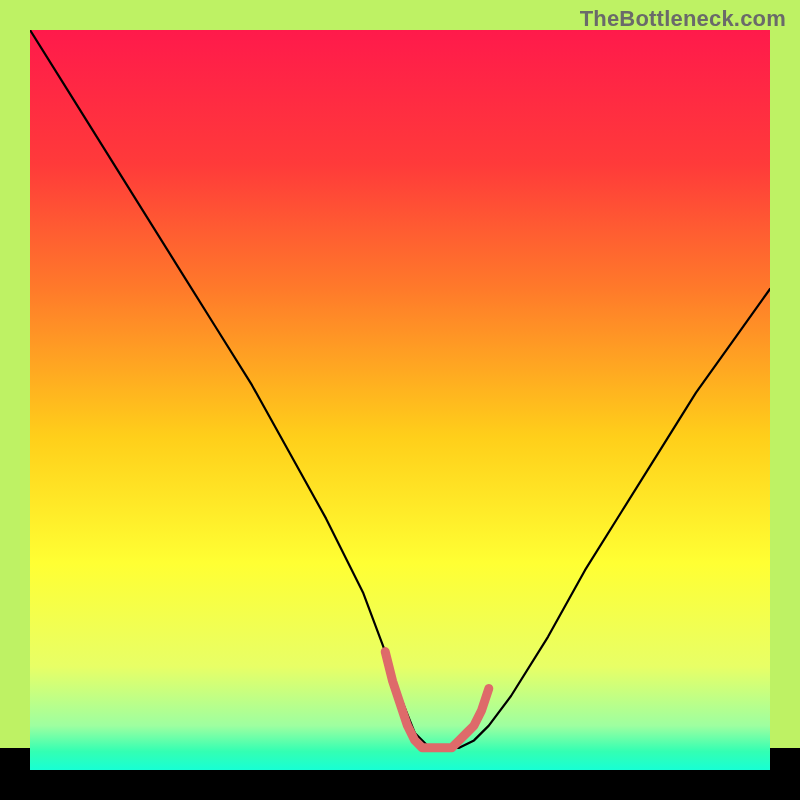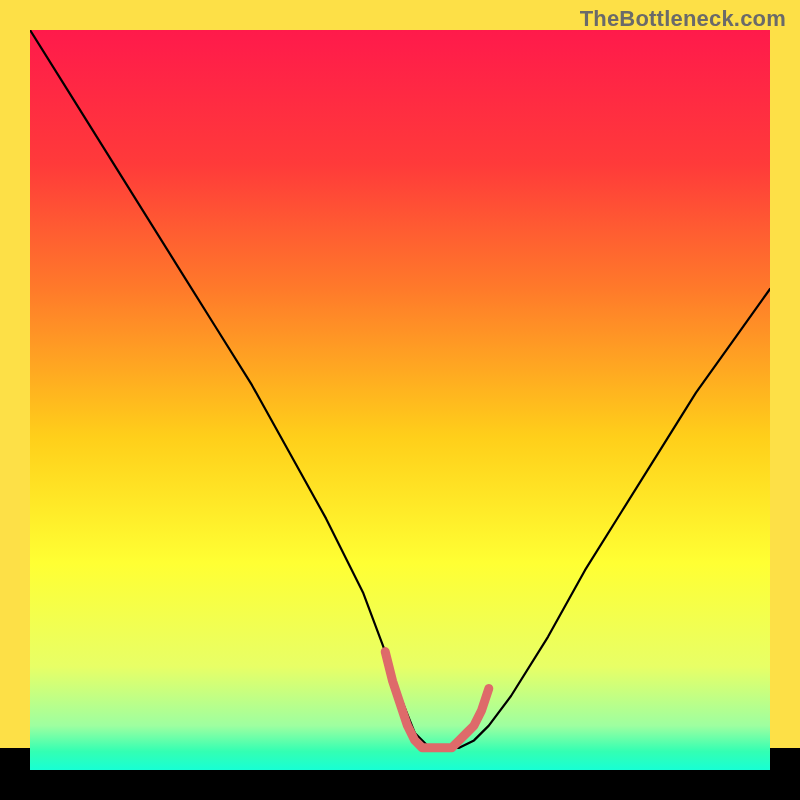--- a/index.html
+++ b/index.html
@@ -8,21 +8,21 @@
     width: 800px;
     height: 800px;
     overflow: hidden;
     background: #000;
     font-family: Arial, Helvetica, sans-serif;
   }
   .frame {
     position: relative;
     width: 800px;
     height: 748px;
-    background: #fde047;
+    background: #bef264;
   }
   .watermark {
     position: absolute;
     top: 6px;
     right: 14px;
     color: #6a6a6a;
     font-size: 22px;
     font-weight: 600;
     letter-spacing: 0.2px;
     z-index: 5;

